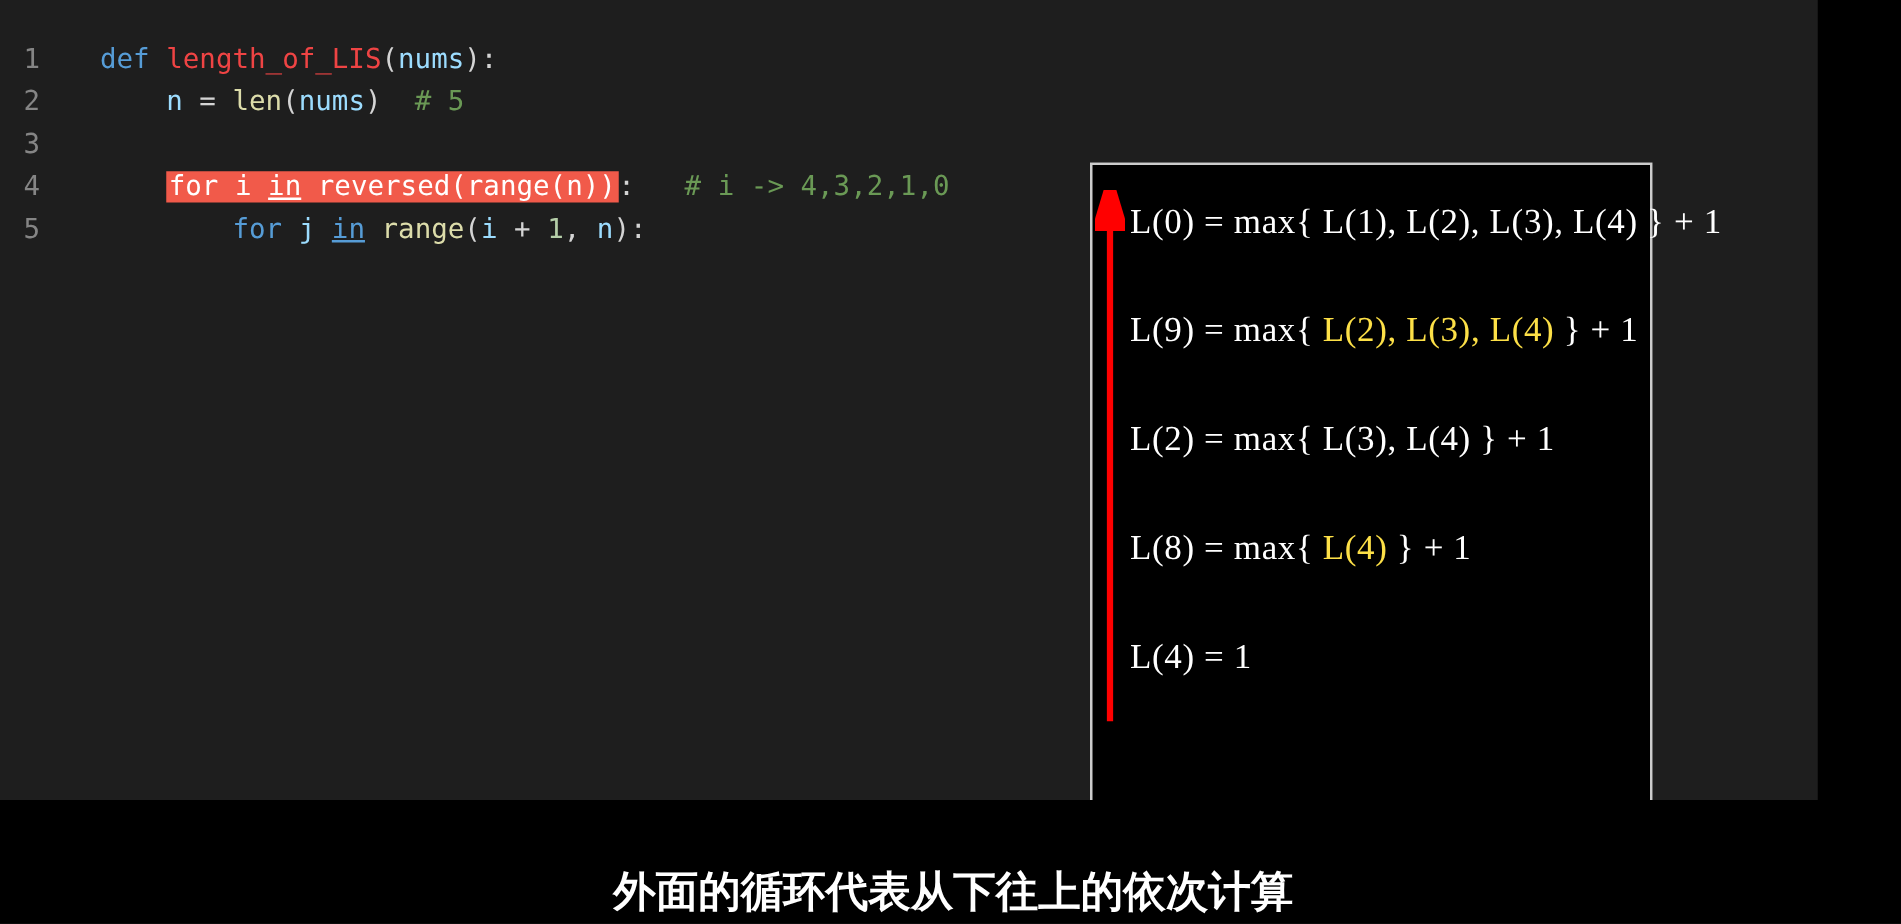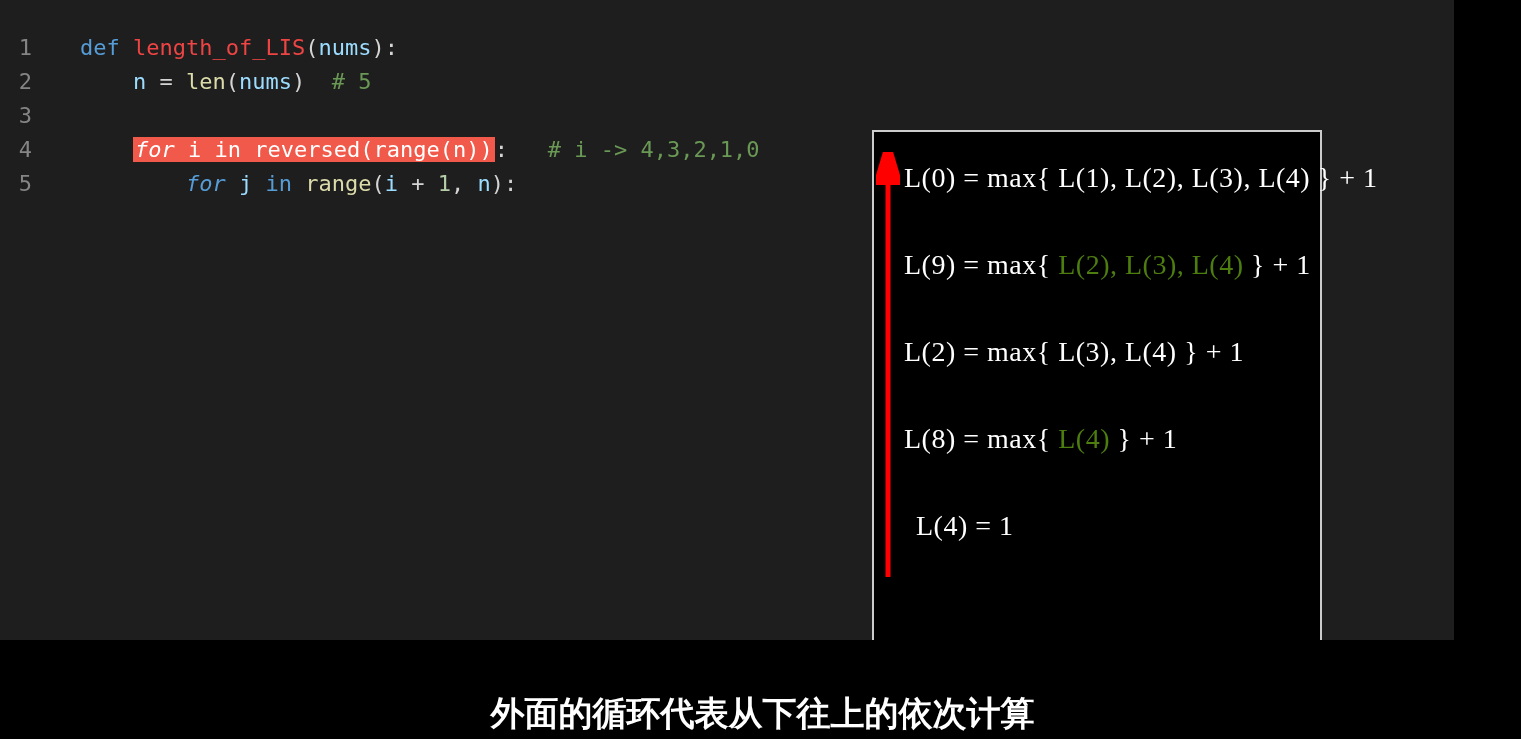--- a/index.html
+++ b/index.html
@@ -49,22 +49,22 @@
     padding-right: 8px;
     user-select: none;
   }
   .code {
     padding-left: 40px;
     font-size: 22px;
     color: #d4d4d4;
     white-space: pre;
   }
   .kw-def { color: #569cd6; margin-top: 36px; }
-  .kw-for { color: #569cd6; font-style: italic; }
-  .kw-in  { color: #569cd6; }
+  .kw-for { color: #569cd6; }
+  .kw-in  { color: #569cd6; text-decoration: underline; }
   .fn-name { color: #ef4444; }
   .fn-call { color: #dcdcaa; text-align: center; }
   .param   { color: #9cdcfe; }
   .num     { color: #b5cea8; }
   .comment { color: #6a9955; }
   .plain   { color: #d4d4d4; }
   .hl {
     background: #f15a4a;
     color: #fff;
     padding: 0 2px;
@@ -87,22 +87,22 @@
     left: 2px;
     top: 20px;
   }
   .formula-row {
     color: #fff;
     font-size: 28px;
     margin-bottom: 55px;
     white-space: nowrap;
     letter-spacing: 0.5px;
   }
-  .formula-row:last-child { margin-bottom: 0; margin-left: 12px; }
-  .dim { color: #4d7c0f; }
+  .formula-row:last-child { margin-bottom: 0; }
+  .dim { color: #fde047; }
 
   .subtitle {
     position: absolute;
     bottom: 0;
     left: 2px;
     width: 100%;
     text-align: center;
     color: #fff;
     font-family: "Microsoft YaHei", "PingFang SC", sans-serif;
     font-size: 34px;

